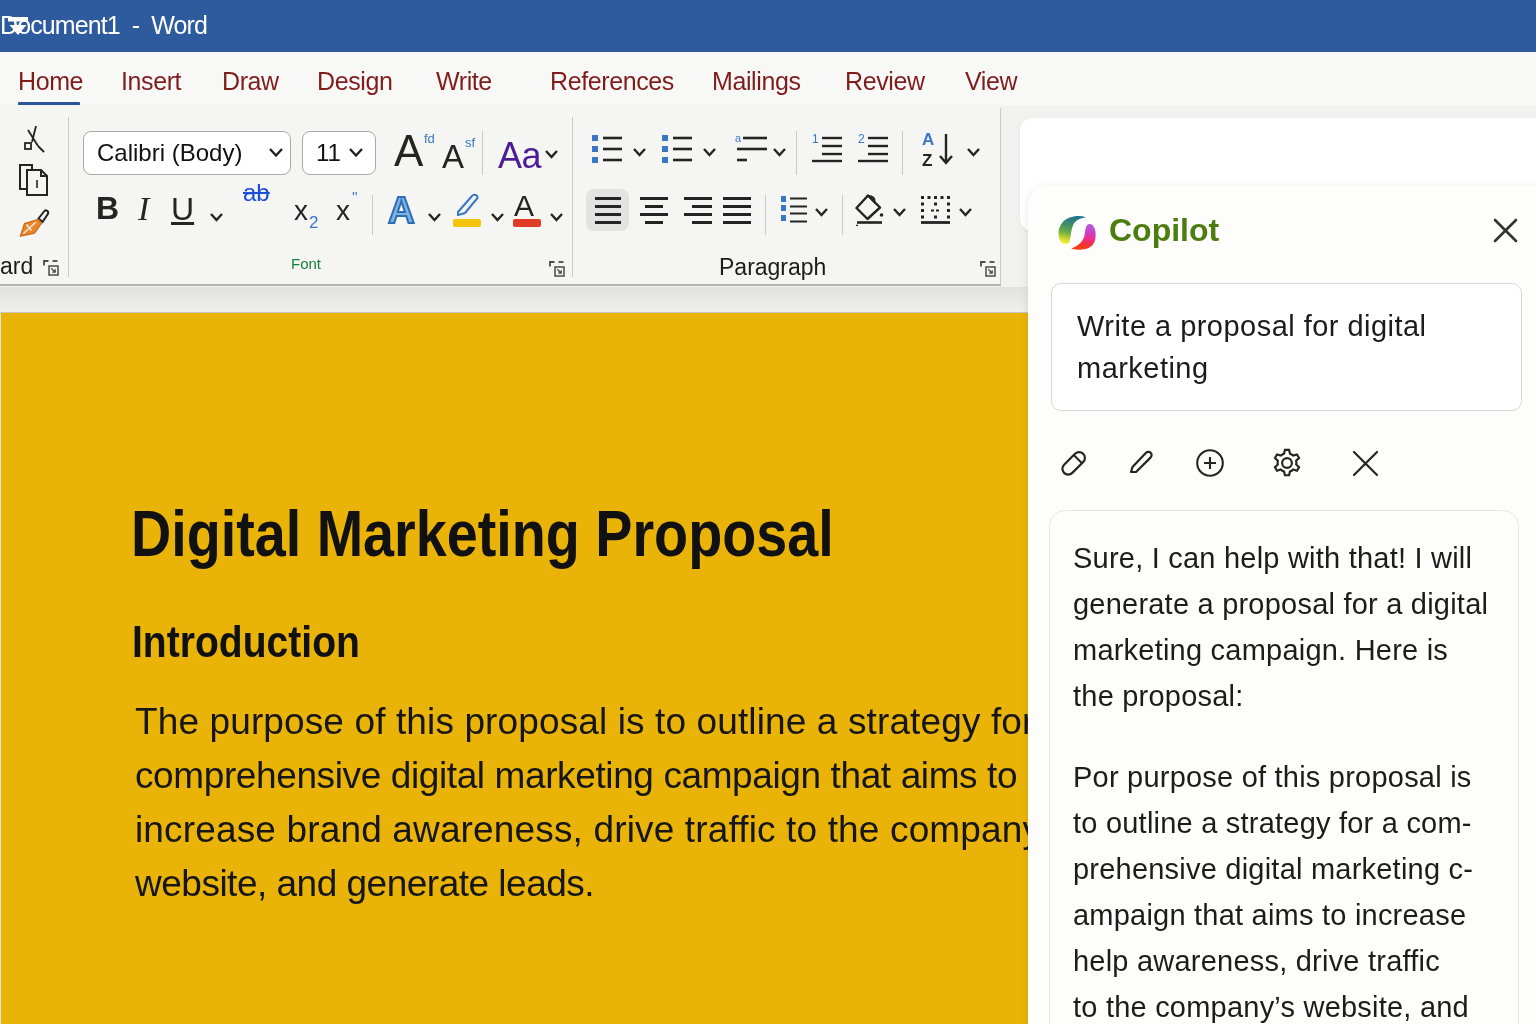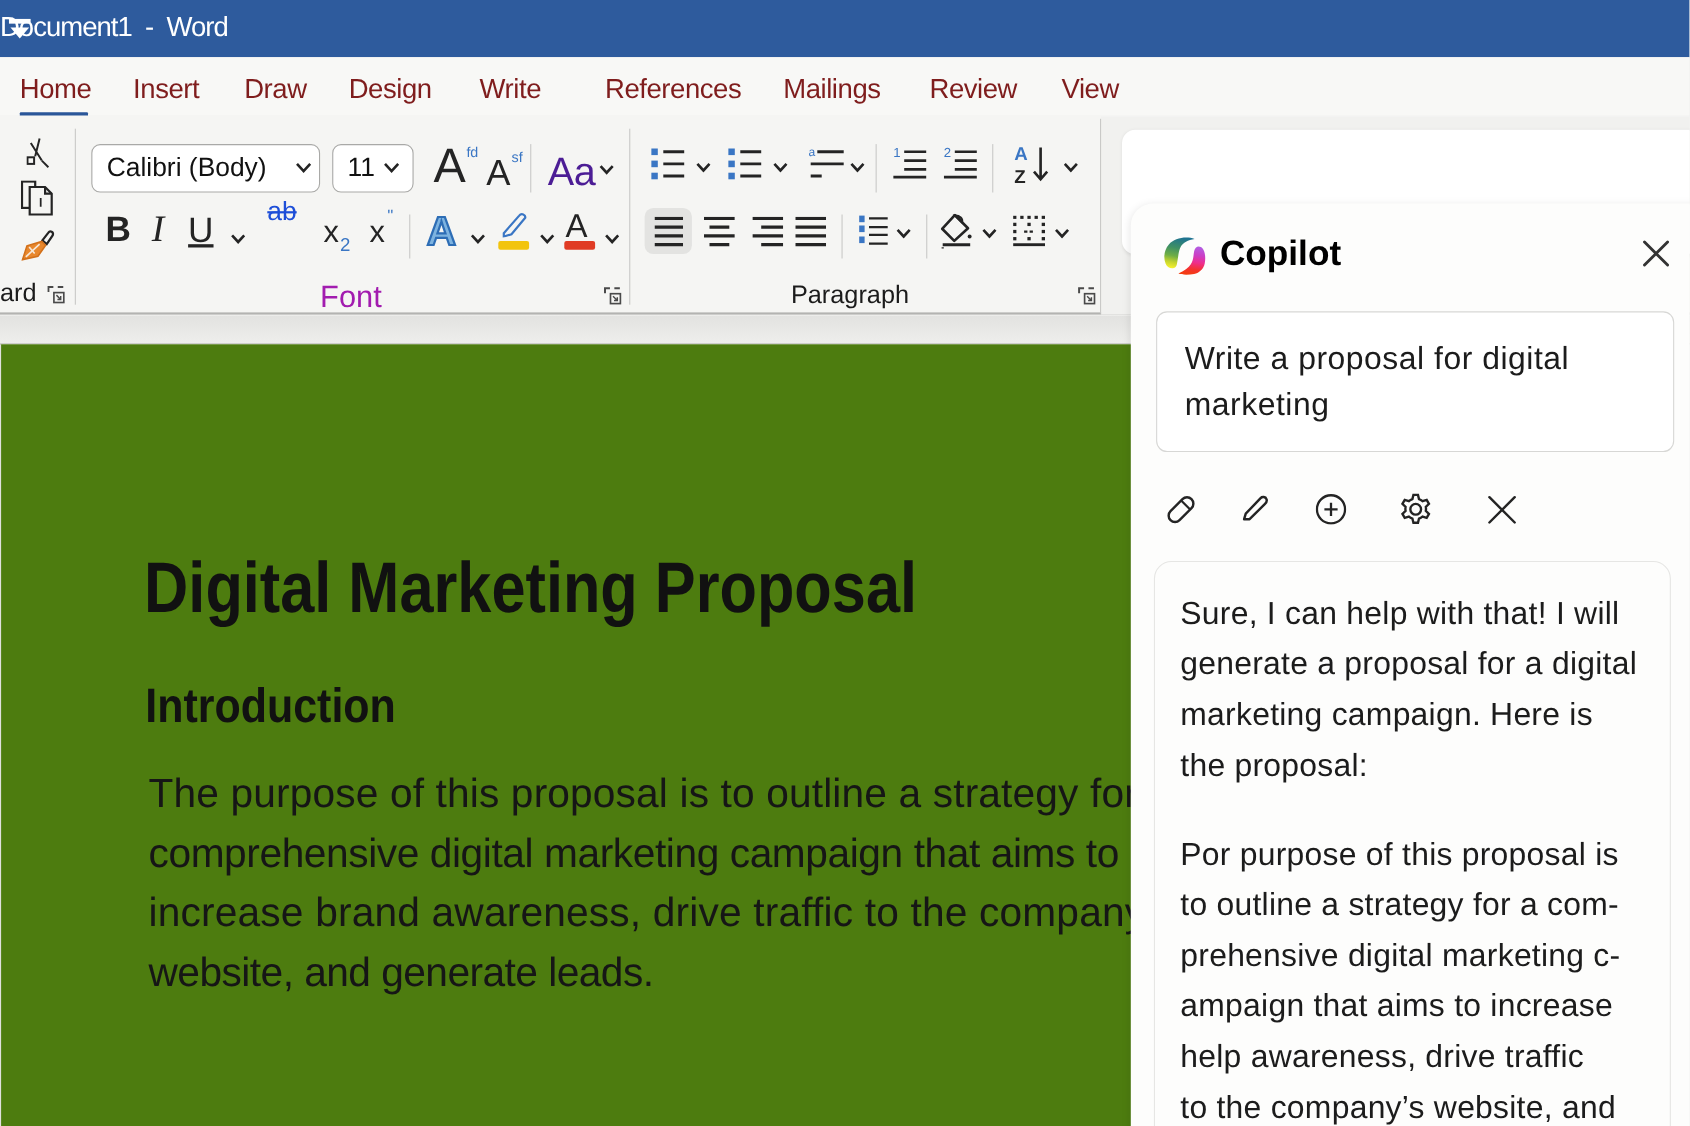--- a/index.html
+++ b/index.html
@@ -15,21 +15,21 @@
   #homeline { left:18px; top:102px; width:62px; height:6px; background:#2a5699; border-radius:1px; }
   
   #ribbon { left:0; top:105px; width:1536px; height:181px; background:#f5f5f3; border-bottom:2px solid #b3b3b1; }
   .vsep { position:absolute; width:1px; background:#c9c9c7; }
   .combo { position:absolute; background:#fff; border:1.5px solid #a9a9a7; border-radius:8px; }
   
   #strip { left:0; top:287px; width:1536px; height:26px; background:linear-gradient(to bottom,#e2e2e0,#eeeeec); border-bottom:1px solid #c6c6c4; }
   
   #rightbg { left:1001px; top:106px; width:535px; height:180px; background:#f1f1ef; }
   
-  #page { left:0; top:313px; width:1030px; height:711px; background:#4d7c0f; overflow:hidden; }
+  #page { left:0; top:313px; width:1030px; height:711px; background:#eab308; overflow:hidden; }
   
   #card1 { left:1020px; top:118px; width:540px; height:113px; background:#fff; border-radius:12px; box-shadow:0 1px 3px rgba(0,0,0,0.08); }
   #card2 { left:1028px; top:185px; width:530px; height:880px; background:#fdfdfc; border-radius:20px; box-shadow:0 2px 8px rgba(0,0,0,0.10); }
   #promptbox { left:1051px; top:283px; width:471px; height:128px; background:#fff; border:1.5px solid #d7d7d5; border-radius:10px; }
   #respcard { left:1049px; top:510px; width:470px; height:560px; background:#fdfdfc; border:1.5px solid #e6e6e4; border-radius:16px; }
   .rtxt { position:absolute; line-height:1; font-size:29px; color:#1c1c1c; white-space:nowrap; letter-spacing:0.22px; }
   .icn { stroke:#242424; stroke-width:2.4; fill:none; }
 </style>
 </head>
 <body>
@@ -125,21 +125,21 @@
 <rect class="abs" style="left:453px;top:219px;width:28px;height:8px;background:#f2c40d;border-radius:2px"></rect>
 <svg class="abs" style="left:490px;top:212px" width="15" height="10" viewBox="0 0 15 10">
     <path d="M2 2 L7.5 8 L13 2" class="icn"></path>
   </svg>
 <div class="txt" style="left:514px;top:191px;font-size:30px;color:#242424">A</div>
 <div class="abs" style="left:513px;top:219px;width:28px;height:8px;background:#e03b24;border-radius:2px"></div>
 <svg class="abs" style="left:549px;top:212px" width="15" height="10" viewBox="0 0 15 10">
     <path d="M2 2 L7.5 8 L13 2" class="icn"></path>
   </svg>
 
-<div class="txt" style="left:291px;top:256px;font-size:28px;color:#a21caf;">Font</div>
+<div class="txt" style="left:291px;top:256px;font-size:15px;color:#15803d;">Font</div>
 <svg class="abs" style="left:549px;top:261px" width="18" height="18" viewBox="0 0 18 18">
   <path d="M1 5.5 V1 H5.5" stroke="#4a4a4a" stroke-width="1.8" fill="none"></path>
   <path d="M9.5 1 H14.5" stroke="#4a4a4a" stroke-width="1.8" fill="none"></path>
   <rect x="6" y="6" width="9" height="9" fill="none" stroke="#4a4a4a" stroke-width="1.5"></rect>
   <path d="M8.3 8.3 L12.2 12.2 M12.2 9.2 V12.2 H9.2" stroke="#4a4a4a" stroke-width="1.3" fill="none"></path>
 </svg>
 <div class="vsep" style="left:572px;top:117px;height:160px"></div>
 
 <svg class="abs" style="left:592px;top:133px" width="32" height="32" viewBox="0 0 32 32">
   <rect x="0" y="2" width="6" height="6" fill="#3a76c4"></rect>
@@ -269,21 +269,21 @@
   <div class="txt" style="left:135px;top:390px;font-size:37px;color:#161616;letter-spacing:0.12px">The purpose of this proposal is to outline a strategy for a</div>
   <div class="txt" style="left:135px;top:444px;font-size:37px;color:#161616;letter-spacing:-0.39px">comprehensive digital marketing campaign that aims to</div>
   <div class="txt" style="left:135px;top:498px;font-size:37px;color:#161616;letter-spacing:0.15px">increase brand awareness, drive traffic to the company’s</div>
   <div class="txt" style="left:135px;top:552px;font-size:37px;color:#161616;letter-spacing:-0.5px">website, and generate leads.</div>
 </div>
 
 <div class="abs" style="left:0;top:313px;width:1px;height:711px;background:#e0e0de"></div>
 
 <div class="abs" id="card1"></div>
 <div class="abs" id="card2"></div>
-<div class="txt" style="left:1109px;top:214px;font-size:32px;font-weight:bold;color:#000000">Copilot</div>
+<div class="txt" style="left:1109px;top:214px;font-size:32px;font-weight:bold;color:#4d7c0f">Copilot</div>
 <svg class="abs" style="left:1058px;top:215px" width="39" height="35" viewBox="0 0 39 35">
   <defs>
     <linearGradient id="cg1" x1="0.55" y1="0" x2="0.35" y2="1">
       <stop offset="0" stop-color="#1f7391"></stop>
         <stop offset="0.35" stop-color="#3f9064"></stop>
         <stop offset="0.62" stop-color="#6fae45"></stop>
         <stop offset="0.82" stop-color="#c3d32e"></stop>
         <stop offset="1" stop-color="#f2ef2e"></stop>
     </linearGradient>
     <linearGradient id="cg2" x1="0.6" y1="0" x2="0.45" y2="1">

